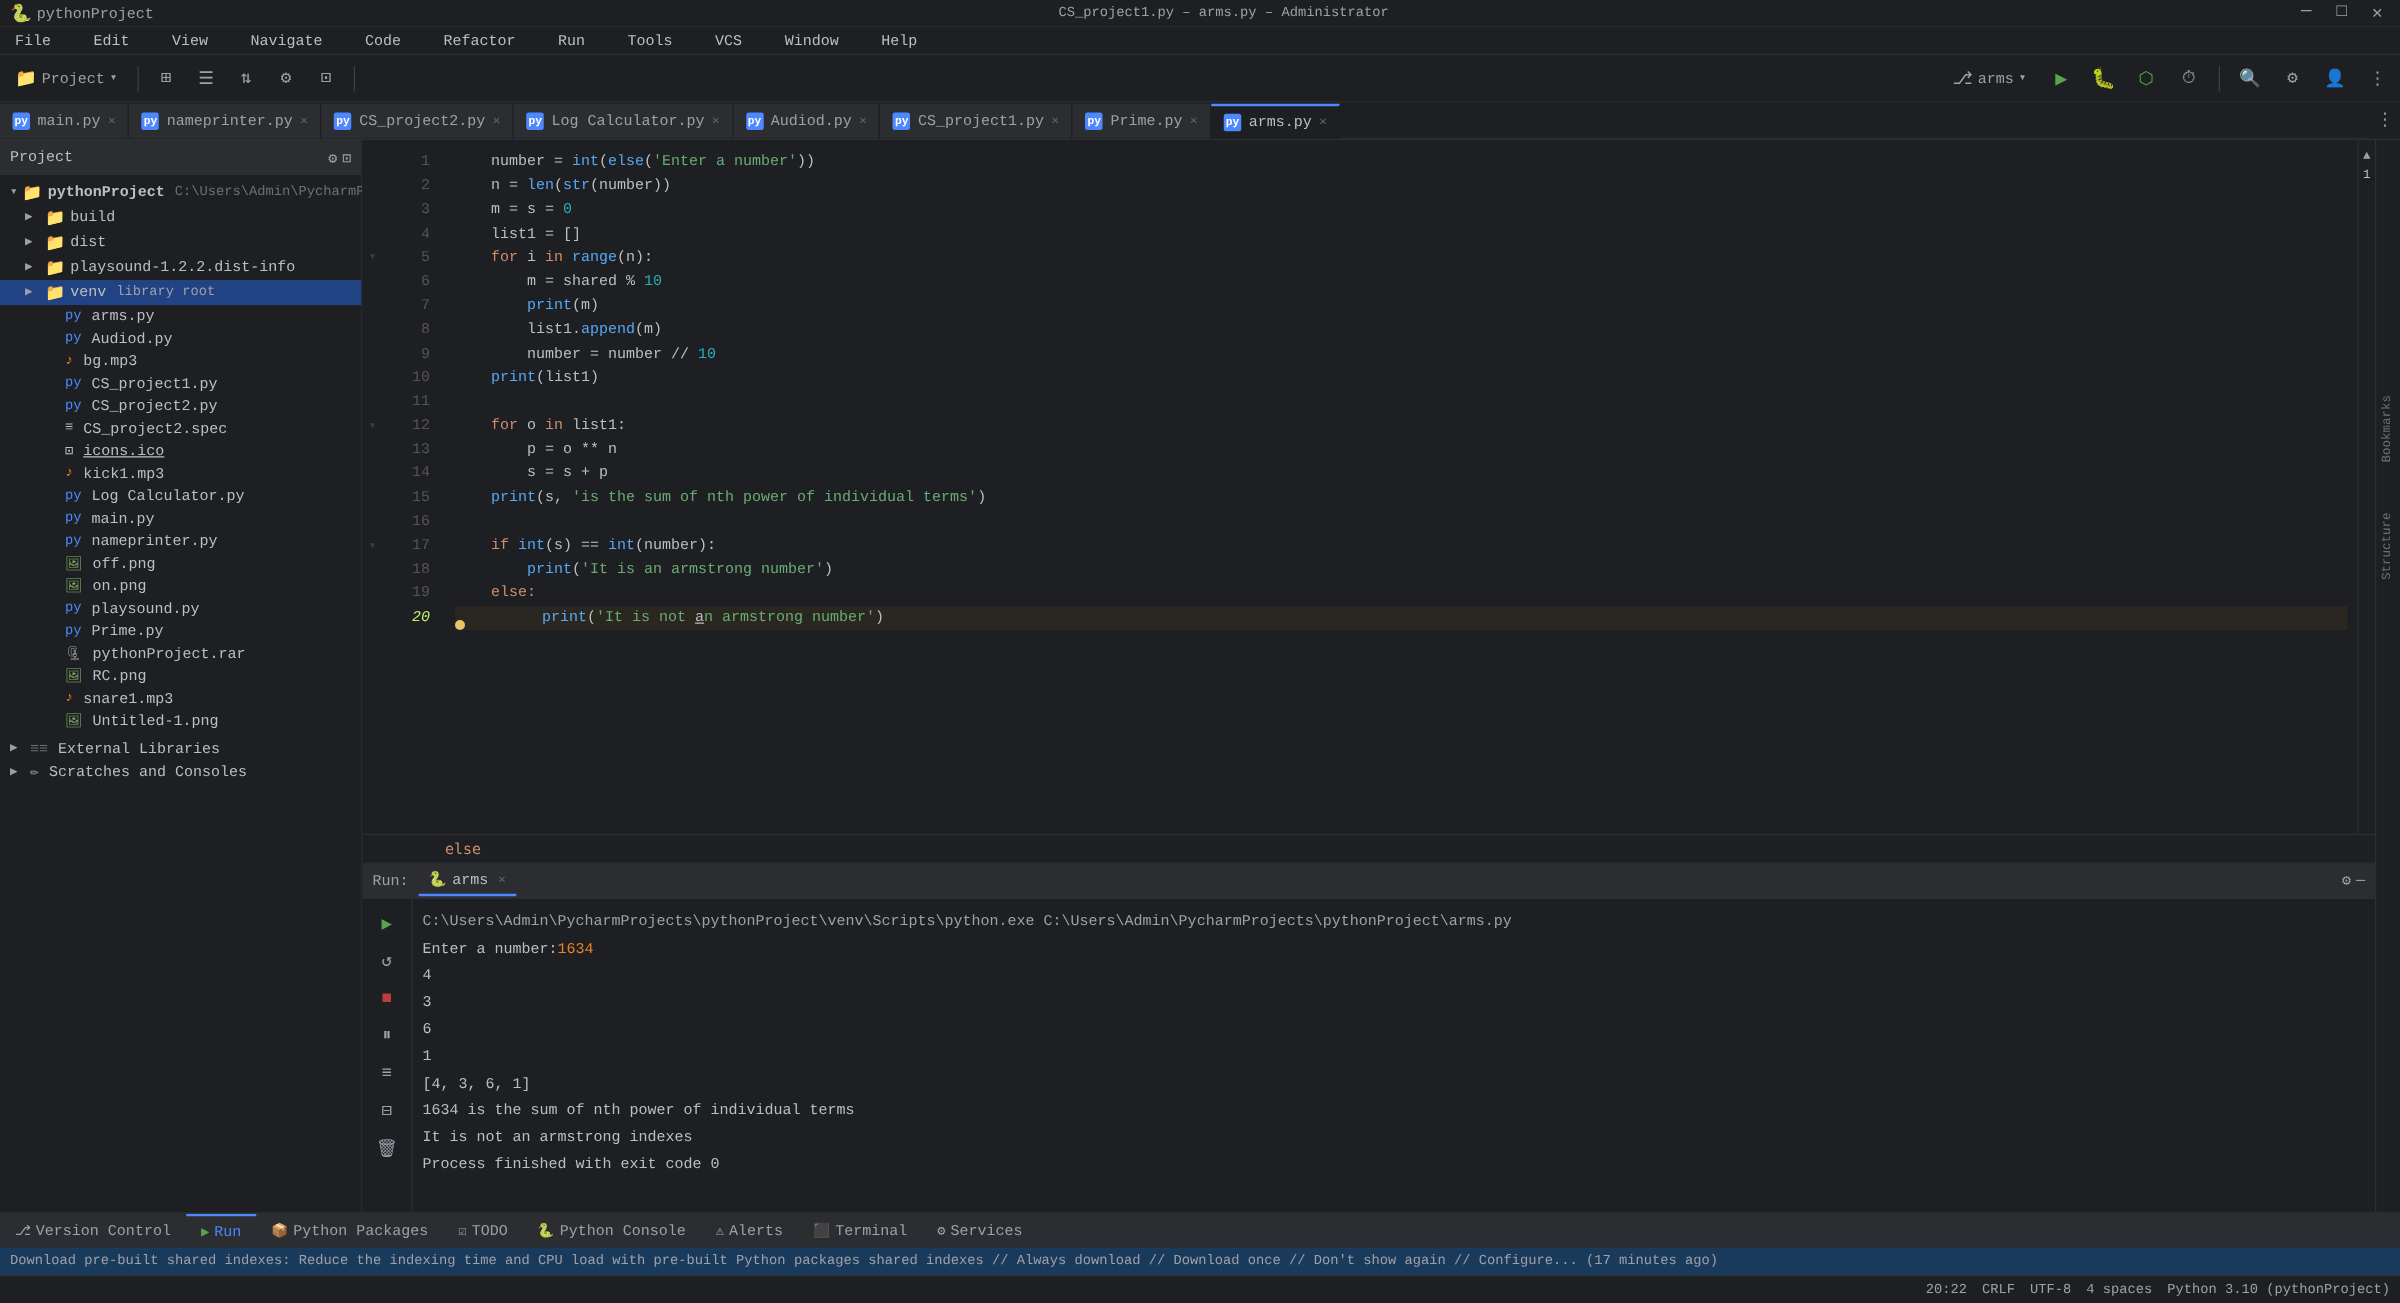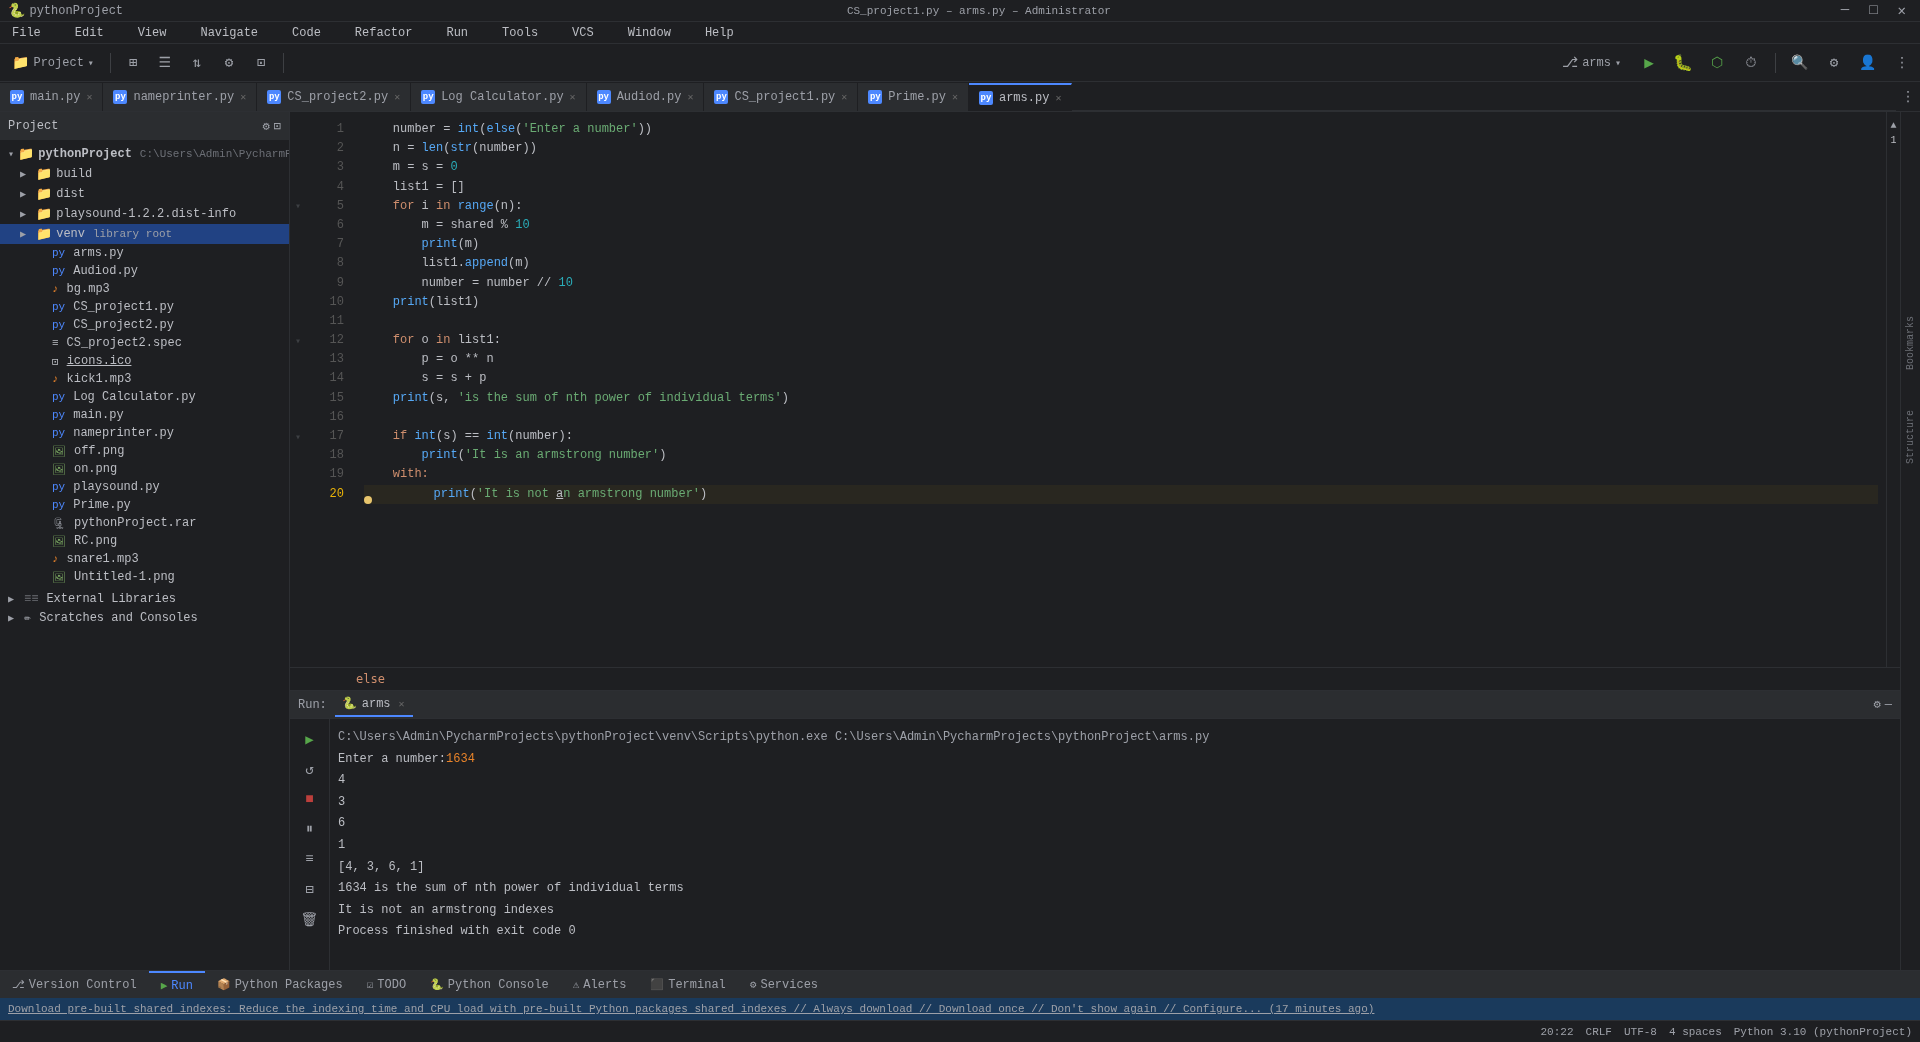--- a/index.html
+++ b/index.html
@@ -90,21 +90,21 @@
     .run-btn { width: 24px; height: 24px; display: flex; align-items: center; justify-content: center; cursor: pointer; border-radius: 3px; color: #9da0a8; font-size: 14px; }
     .run-btn.green { color: #57a64a; }
     #run-output { flex: 1; padding: 8px; overflow-y: auto; font-size: 12px; line-height: 1.8; color: #bcbec4; }
     .run-header-right { margin-left: auto; display: flex; align-items: center; gap: 4px; }
 
     
     #status-bar { height: 28px; background: #2b2d30; display: flex; align-items: center; flex-shrink: 0; border-top: 1px solid #2d2f33; }
     #bottom-tabs { display: flex; align-items: center; flex: 1; overflow: hidden; }
     .bottom-tab { display: flex; align-items: center; gap: 4px; padding: 4px 12px; font-size: 12px; color: #9da0a8; cursor: pointer; height: 28px; white-space: nowrap; }
     .bottom-tab.active { color: #4d88ff; border-top: 2px solid #4d88ff; }
-    #notification-bar { height: 22px; background: #1a3a5c; display: flex; align-items: center; padding: 0 8px; font-size: 11px; color: #9da0a8; flex-shrink: 0; text-decoration: underline; }
+    #notification-bar { height: 22px; background: #1a3a5c; display: flex; align-items: center; padding: 0 8px; font-size: 11px; color: #9da0a8; flex-shrink: 0; }
     #info-bar { height: 22px; background: #1e1f22; display: flex; align-items: center; padding: 0 8px; font-size: 11px; color: #9da0a8; gap: 12px; justify-content: flex-end; flex-shrink: 0; border-top: 1px solid #2d2f33; }
 
     
     ::-webkit-scrollbar { width: 8px; height: 8px; }
     ::-webkit-scrollbar-track { background: #1e1f22; }
     ::-webkit-scrollbar-thumb { background: #3d3f43; border-radius: 4px; }
 
     
     .input-highlight { color: #e8832a; }
 
@@ -446,21 +446,21 @@
         <div class="line-num">10</div>
         <div class="line-num">11</div>
         <div class="line-num">12</div>
         <div class="line-num">13</div>
         <div class="line-num">14</div>
         <div class="line-num">15</div>
         <div class="line-num">16</div>
         <div class="line-num">17</div>
         <div class="line-num">18</div>
         <div class="line-num">19</div>
-        <div class="line-num" style="color:#eab308;">20</div>
+        <div class="line-num" style="color:#bef264;font-style:italic;">20</div>
       </div>
 
       <div id="code-content">
         <div class="code-line">
           <span class="var">    number = </span><span class="fn">int</span><span class="op">(</span><span class="builtin">else</span><span class="op">(</span><span class="str">'Enter a number'</span><span class="op">))</span>
         </div>
         <div class="code-line">
           <span class="var">    n = </span><span class="fn">len</span><span class="op">(</span><span class="fn">str</span><span class="op">(</span><span class="var">number</span><span class="op">))</span>
         </div>
         <div class="code-line">
@@ -501,21 +501,21 @@
           <span class="var">    </span><span class="fn">print</span><span class="op">(</span><span class="var">s, </span><span class="str">'is the sum of nth power of individual terms'</span><span class="op">)</span>
         </div>
         <div class="code-line"></div>
         <div class="code-line">
           <span class="var">    </span><span class="kw">if</span><span class="var"> </span><span class="fn">int</span><span class="op">(</span><span class="var">s</span><span class="op">)</span><span class="var"> </span><span class="op">==</span><span class="var"> </span><span class="fn">int</span><span class="op">(</span><span class="var">number</span><span class="op">):</span>
         </div>
         <div class="code-line">
           <span class="var">        </span><span class="fn">print</span><span class="op">(</span><span class="str">'It is an armstrong number'</span><span class="op">)</span>
         </div>
         <div class="code-line">
-          <span class="var">    </span><span class="kw">with:</span>
+          <span class="var">    </span><span class="kw">else:</span>
         </div>
         <div class="code-line has-warning" style="background:rgba(255,200,0,0.05);">
           <span class="warning-dot"></span>
           <span class="var">        </span><span class="fn">print</span><span class="op">(</span><span class="str">'It is not </span><span style="color:#bcbec4;text-decoration:underline;">a</span><span class="str">n armstrong number'</span><span class="op">)</span>
         </div>
         <div class="code-line"></div>
         <div class="code-line"></div>
         <div class="code-line"></div>
 
         <div class="code-line" style="color:#9da0a8;margin-top:60px;"></div>

